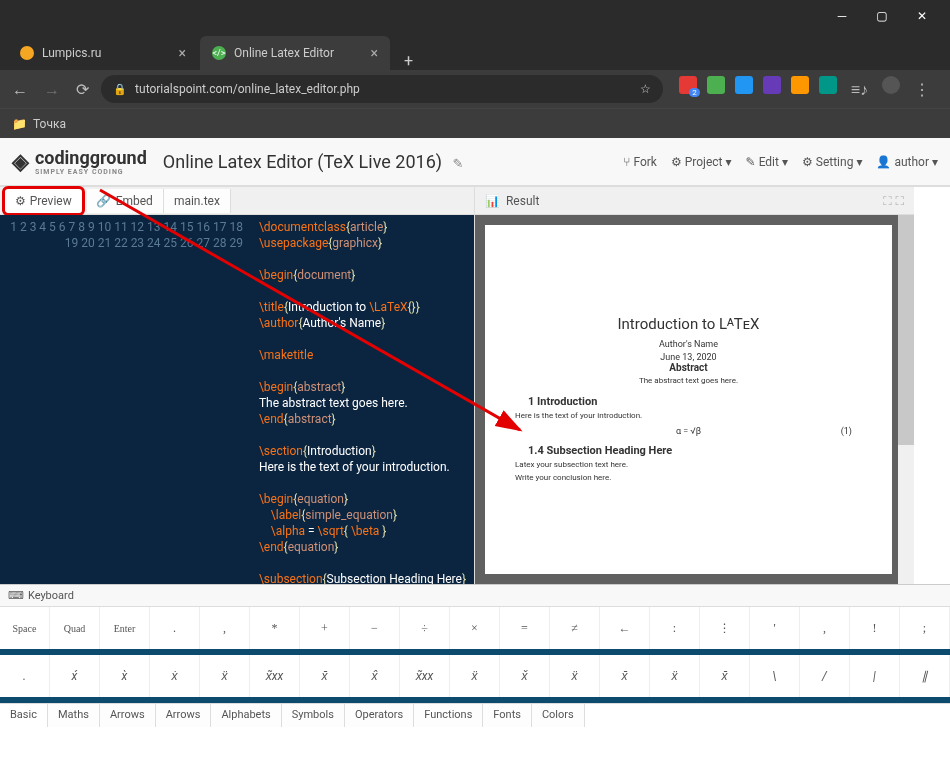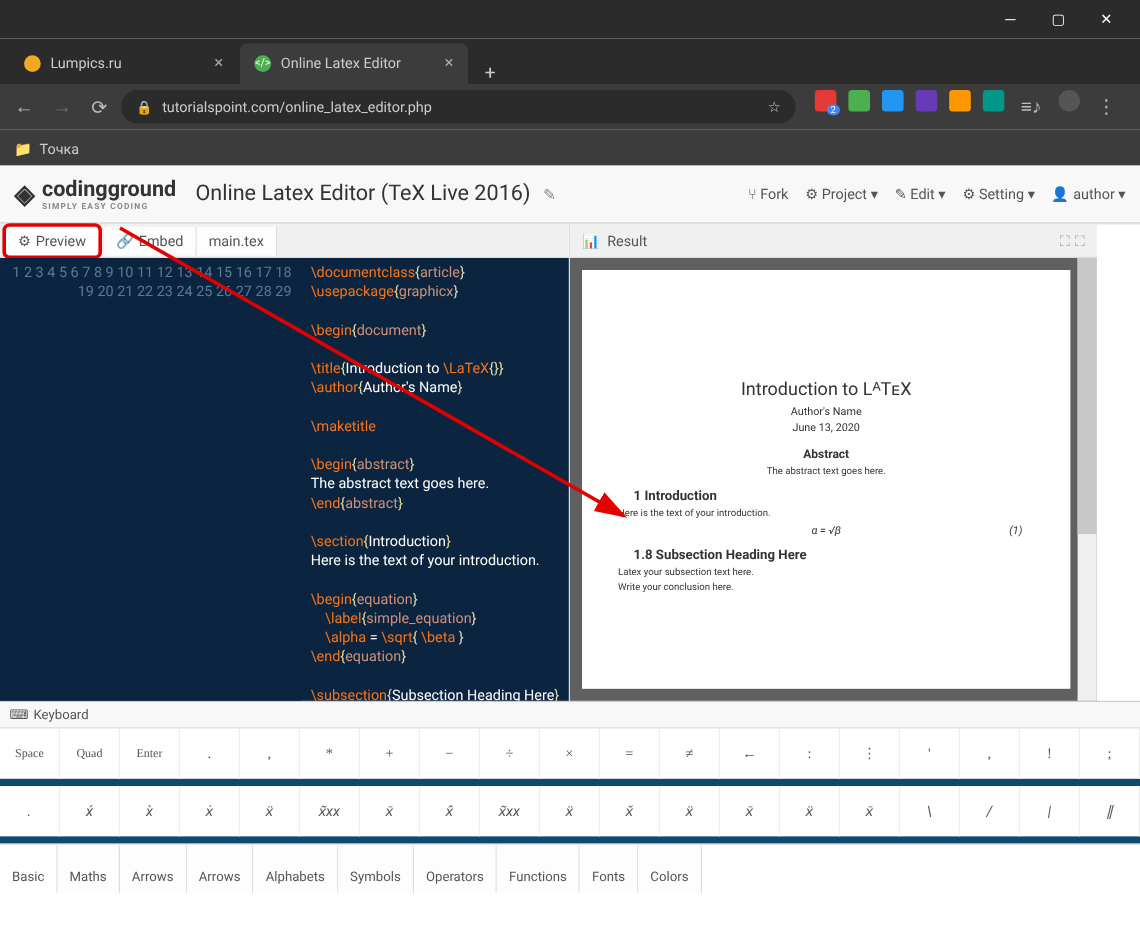--- a/index.html
+++ b/index.html
@@ -40,34 +40,34 @@
 .arg{color:#ce9178}
 .result-panel{width:439px;display:flex;flex-direction:column;position:relative}
 .res-head{height:28px;background:#f0f0f0;border-bottom:1px solid #ddd;display:flex;align-items:center;padding:0 10px;font-size:12px;color:#555;gap:6px}
 .res-expand{margin-left:auto;display:flex;gap:4px;color:#aaa}
 .res-body{flex:1;background:#606060;display:flex;justify-content:center;padding:10px 22px 10px 10px;position:relative}
 .res-scroll{position:absolute;right:0;top:0;bottom:0;width:16px;background:#f0f0f0}
 .res-scroll-thumb{position:absolute;top:0;width:100%;height:230px;background:#c8c8c8}
 .doc-page{background:#fff;width:100%;padding:90px 30px 30px;font-family:Georgia,serif;font-size:10px;color:#333}
 .doc-title{text-align:center;font-size:15px;margin-bottom:6px}
 .doc-auth,.doc-date{text-align:center;font-size:9px;margin-bottom:3px}
-.doc-date{margin-bottom:12px}
+.doc-date{margin-bottom:0}
 .doc-abs-h{text-align:center;font-weight:bold;font-size:10px;margin-bottom:3px}
 .doc-abs{text-align:center;font-size:8px;margin-bottom:10px}
 .doc-sec{font-weight:bold;font-size:11px;margin:8px 13px 3px}
 .doc-txt{font-size:8px;margin-bottom:4px}
-.doc-eq{text-align:center;font-size:9px;font-style:italic;margin:6px 0;position:relative}
+.doc-eq{text-align:center;font-size:9px;margin:6px 0;position:relative}
 .doc-eq-num{position:absolute;right:10px}
 .keyboard-panel{border-top:1px solid #ccc}
 .kb-head{height:22px;background:#f8f8f8;display:flex;align-items:center;padding:0 8px;font-size:11px;color:#555;gap:4px;border-bottom:1px solid #ddd}
 .kb-row{display:flex;flex-wrap:nowrap;border-bottom:6px solid #0c4a6e}
 .kb-key{flex:1;height:42px;display:flex;align-items:center;justify-content:center;font-size:12px;color:#555;border-right:1px solid #eee;font-family:Georgia,serif;min-width:0}
 .kb-key.sm{font-size:10px}
 .kb-cats{height:24px;display:flex;border-top:1px solid #ddd}
-.kb-cat{padding:20px 10px;font-size:11px;color:#555;border-right:1px solid #ddd;background:#fdfdfd}
+.kb-cat{padding:4px 10px;font-size:11px;color:#555;border-right:1px solid #ddd;background:#fdfdfd}
 .kb-cat.active{background:#fff}
 .arrow-line{position:absolute;z-index:100;pointer-events:none}
 </style>
 </head>
 <body>
 
 <div class="titlebar">
 <div class="win-btn">─</div>
 <div class="win-btn">▢</div>
 <div class="win-btn">✕</div>
@@ -222,21 +222,21 @@
 <div class="res-body">
 <div class="doc-page">
 <div class="doc-title">Introduction to LᴬTᴇX</div>
 <div class="doc-auth">Author's Name</div>
 <div class="doc-date">June 13, 2020</div>
 <div class="doc-abs-h">Abstract</div>
 <div class="doc-abs">The abstract text goes here.</div>
 <div class="doc-sec">1   Introduction</div>
 <div class="doc-txt">Here is the text of your introduction.</div>
 <div class="doc-eq"><span>α = √β</span><span class="doc-eq-num">(1)</span></div>
-<div class="doc-sec">1.8   Subsection Heading Here</div>
+<div class="doc-sec">1.4   Subsection Heading Here</div>
 <div class="doc-txt">Latex your subsection text here.</div>
 <div class="doc-txt">Write your conclusion here.</div>
 </div>
 <div class="res-scroll">
           <div class="res-scroll-thumb"></div>
         </div>
 </div>
 </div>
 </div>
 

